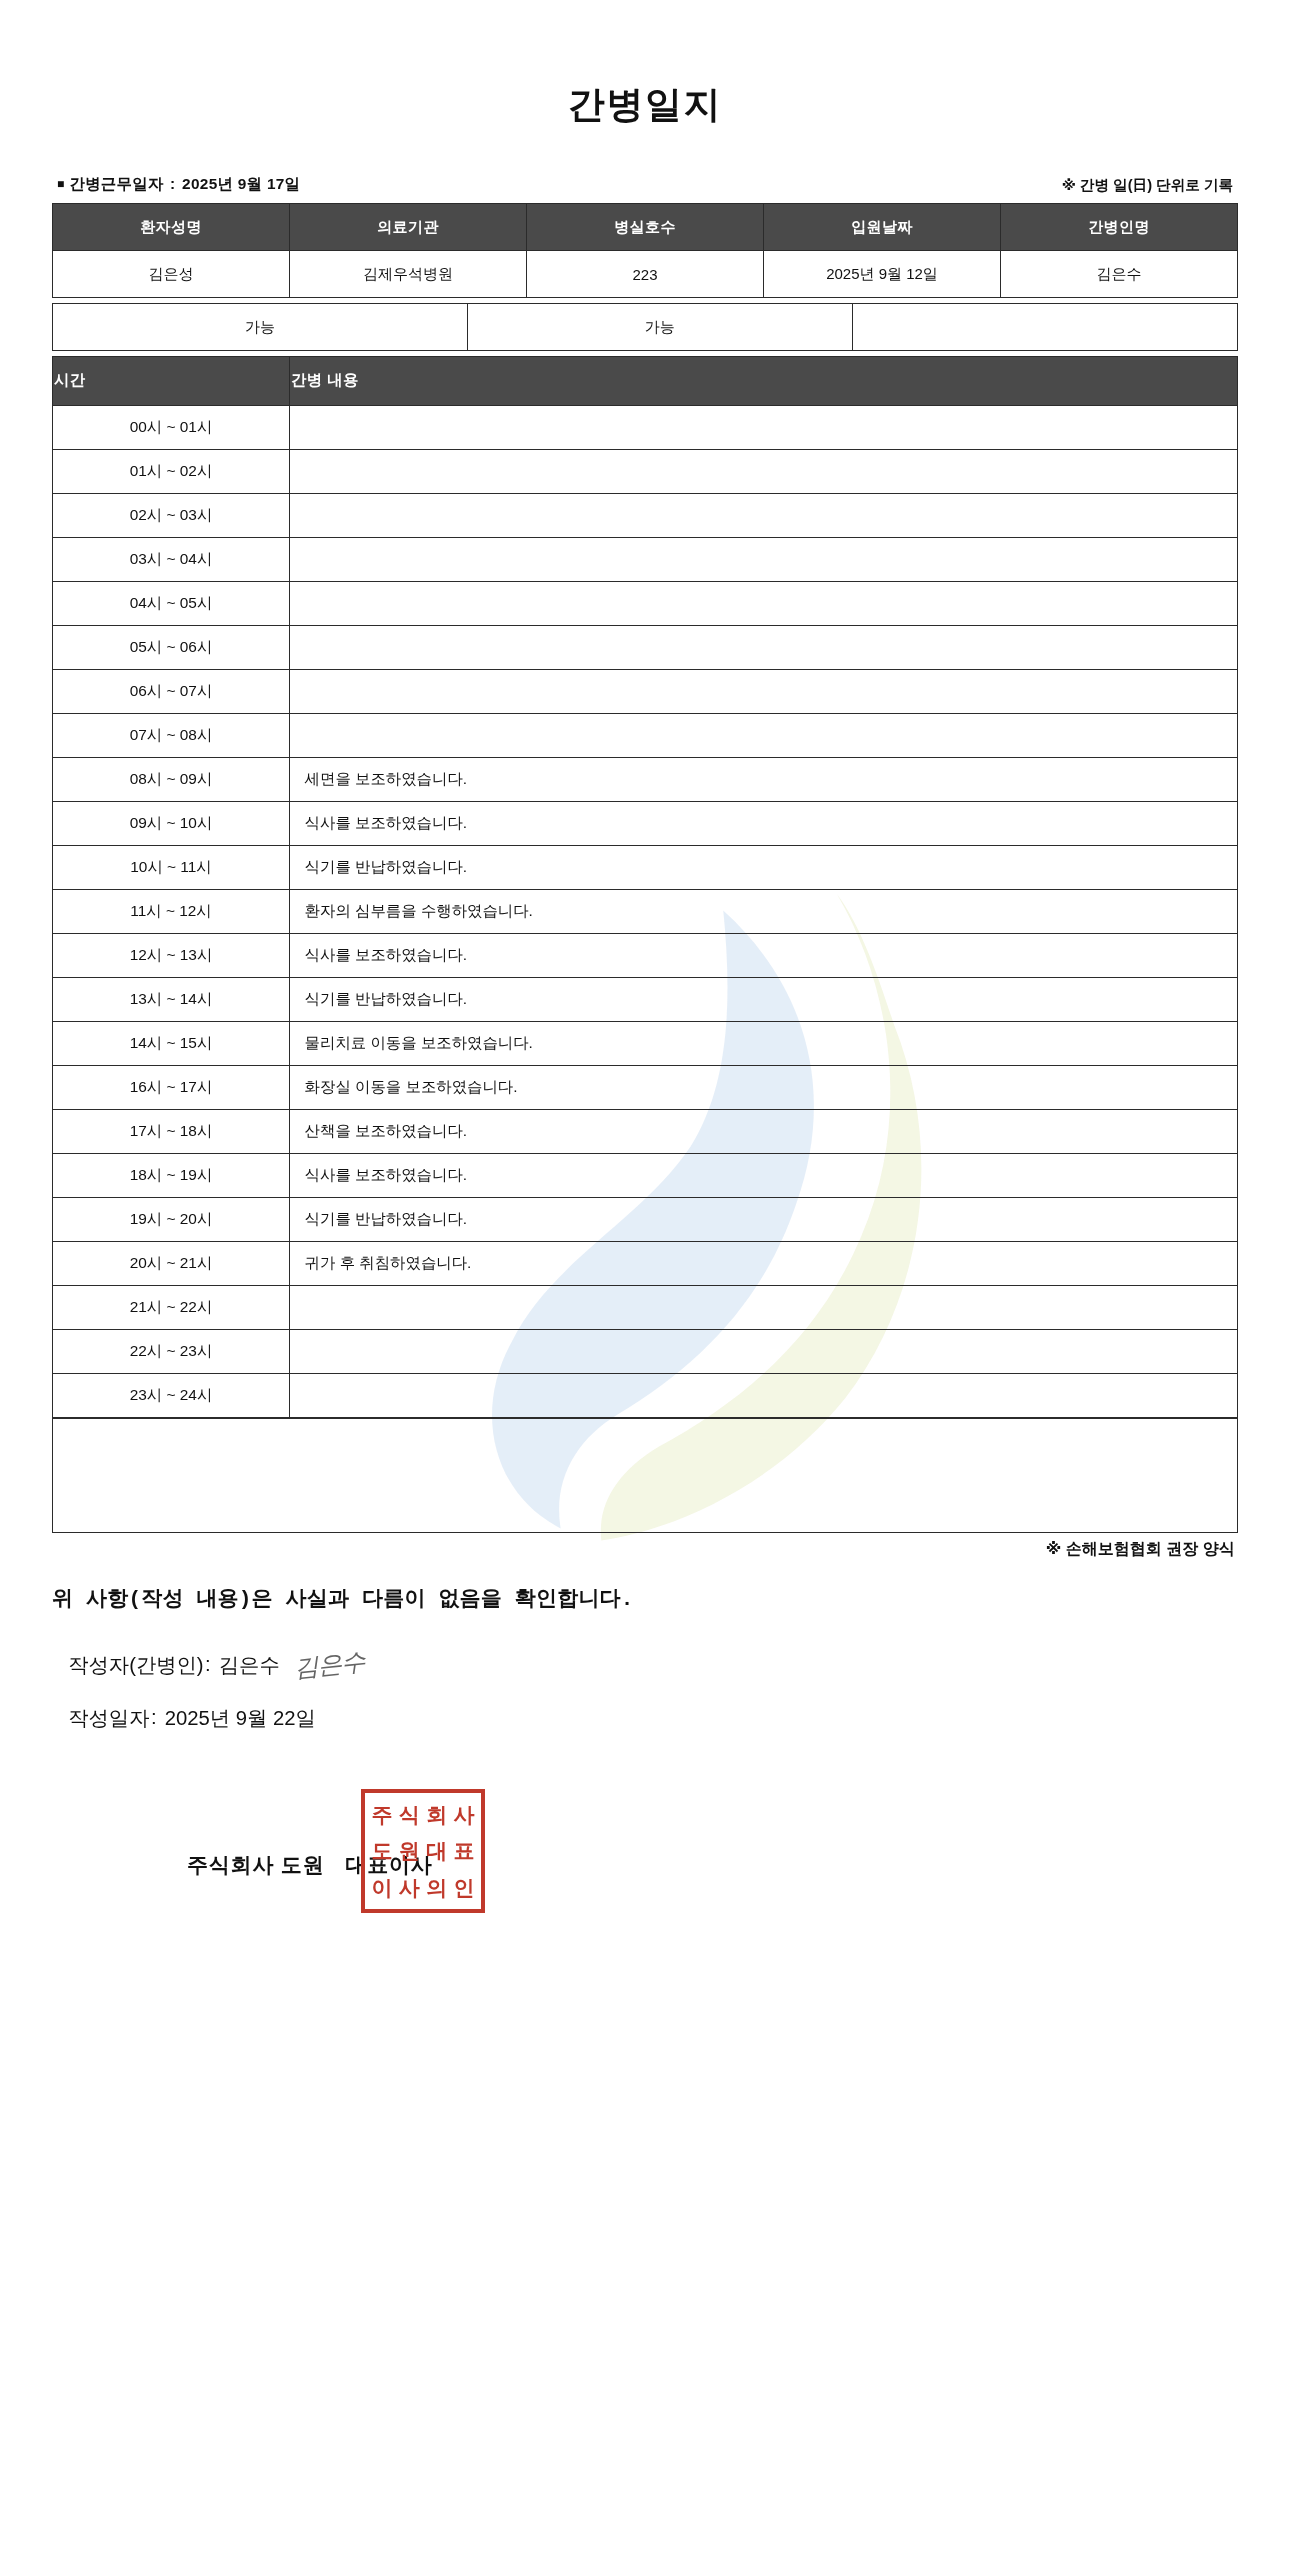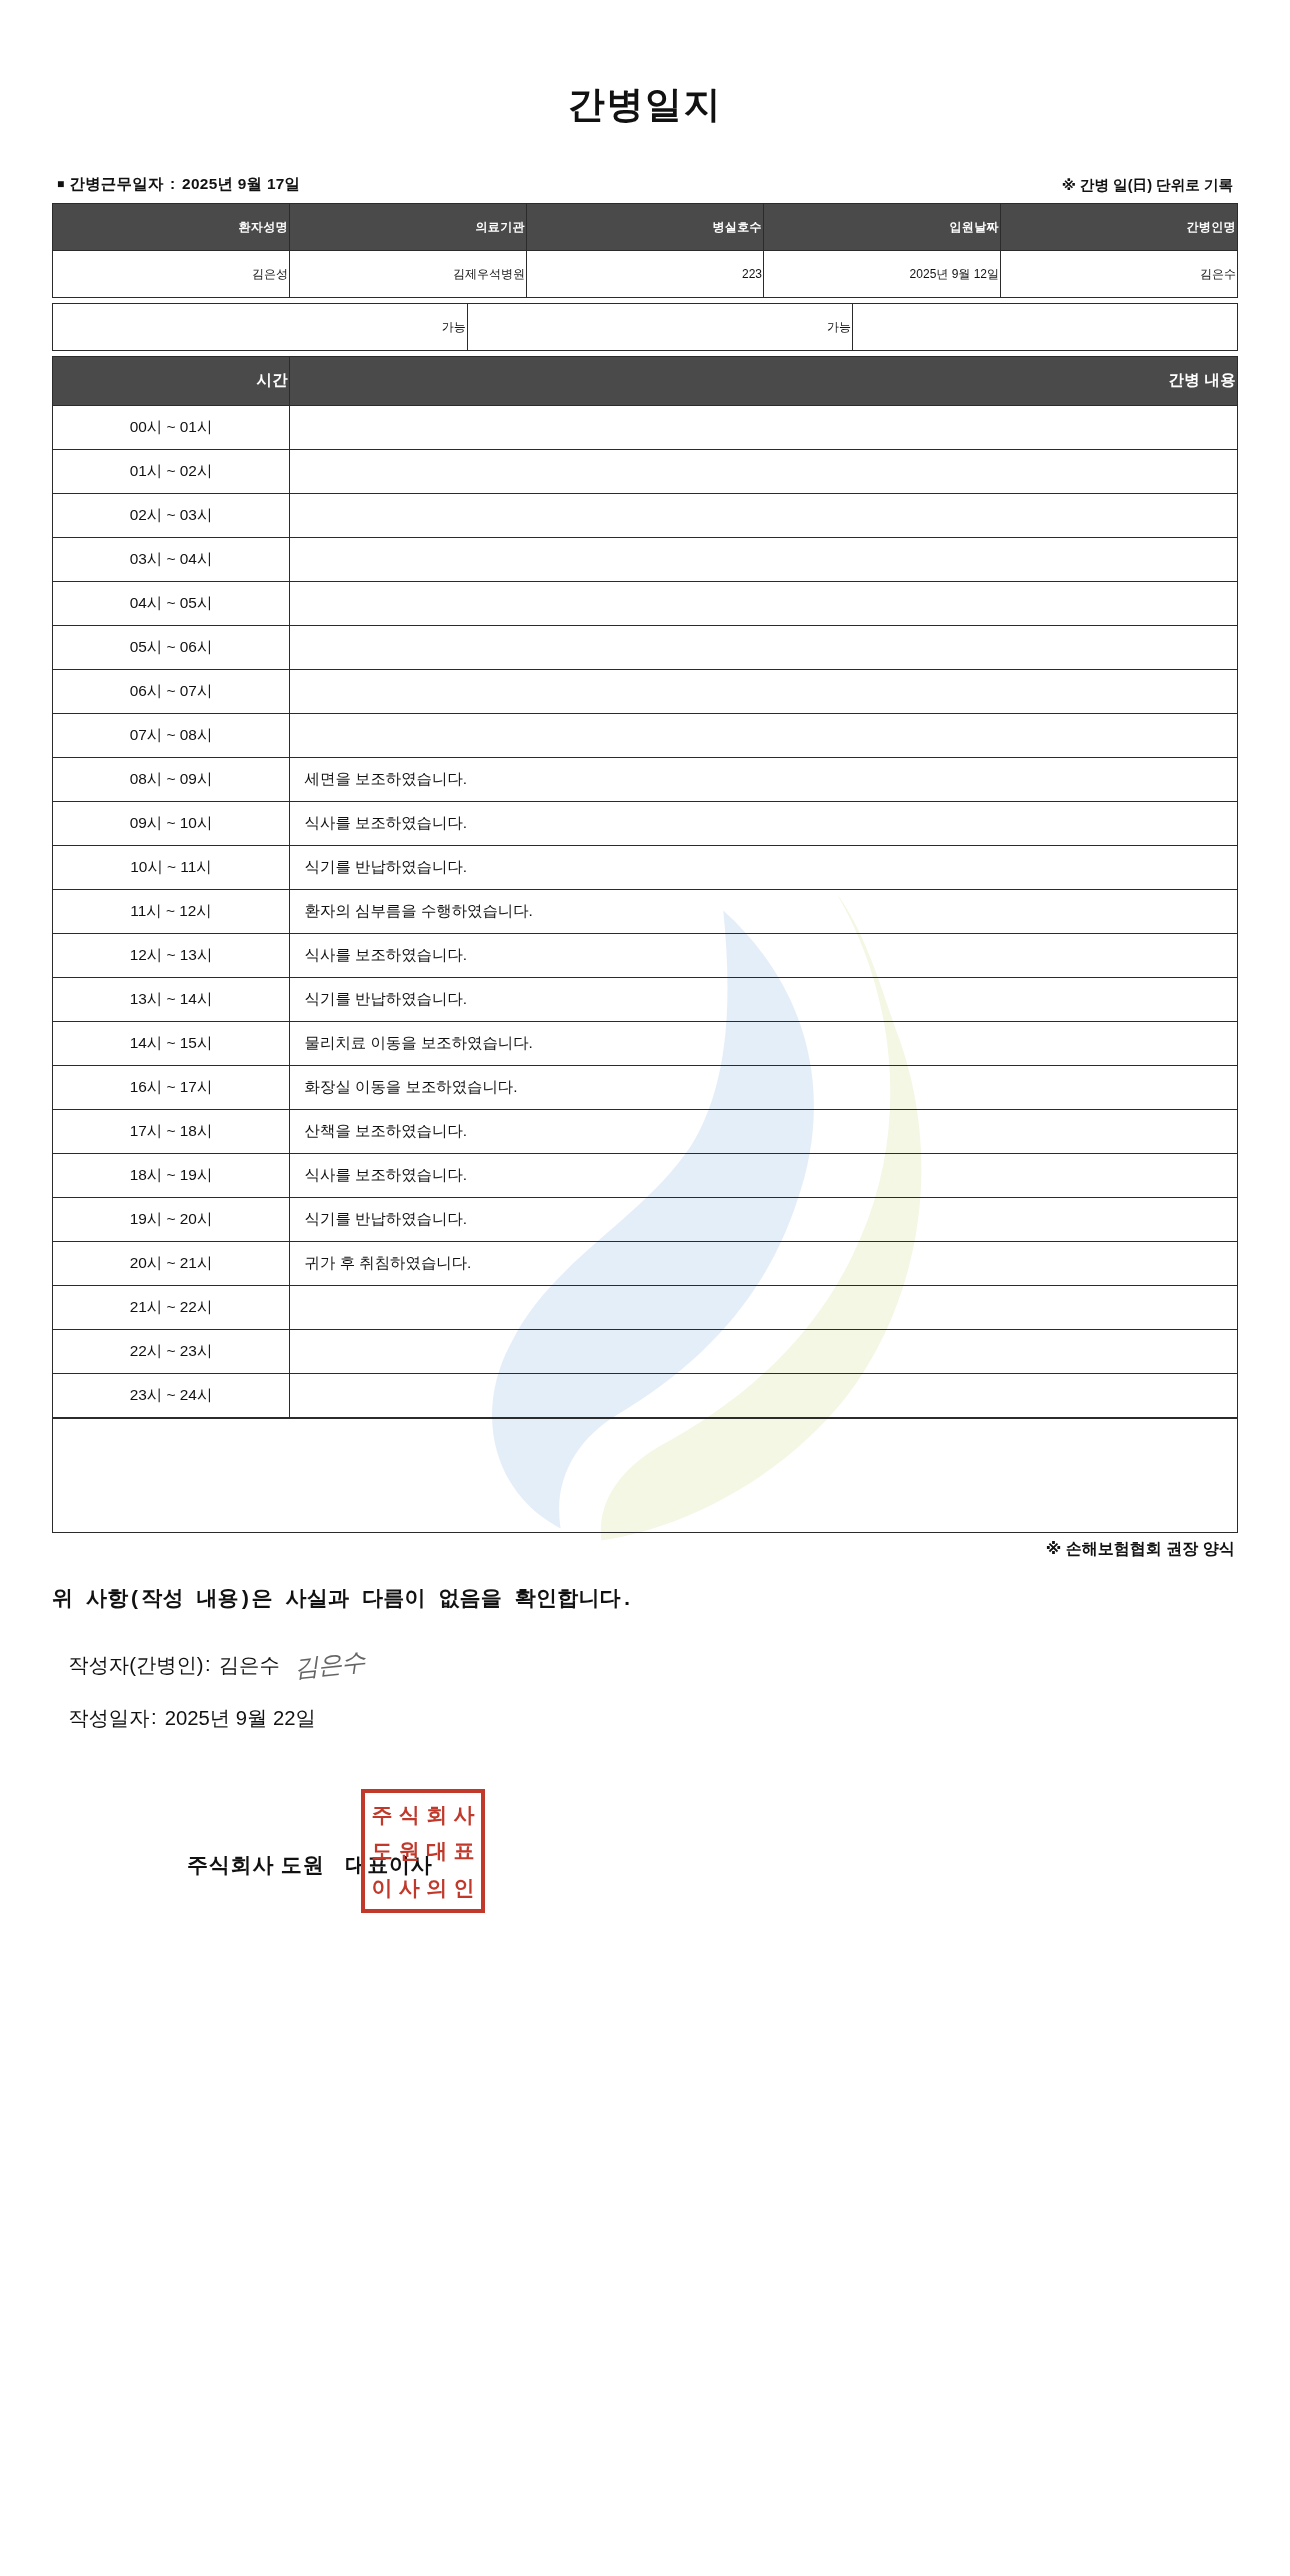--- a/index.html
+++ b/index.html
@@ -69,23 +69,23 @@
   }
 
   table.grid {
     width: 100%;
     border-collapse: collapse;
     table-layout: fixed;
   }
   table.grid th, table.grid td {
     border: 0.8px solid #2b2b2b;
     height: 44px;
-    text-align: right;
+    text-align: center;
     vertical-align: middle;
-    font-size: 12px;
+    font-size: 15px;
     background-clip: padding-box;
   }
   table.grid th {
     background: #4a4a4a;
     color: #ffffff;
     font-weight: bold;
     letter-spacing: 0.4px;
   }
   table.grid td {
     background: rgba(255,255,255,0.0);
@@ -103,24 +103,23 @@
   table.hours th, table.hours td {
     border: 0.8px solid #2b2b2b;
     font-size: 15.4px;
     height: 41px;
     vertical-align: middle;
   }
   table.hours th {
     background: #4a4a4a;
     color: #fff;
     font-weight: bold;
-    text-align: right;
+    text-align: left;
     letter-spacing: 0.4px;
     height: 46px;
-    font-family: Liberation Serif, serif;
   }
   table.hours td.time {
     width: 237px;
     text-align: center;
   }
   table.hours td.note {
     text-align: left;
     padding-left: 14.6px;
   }
 

